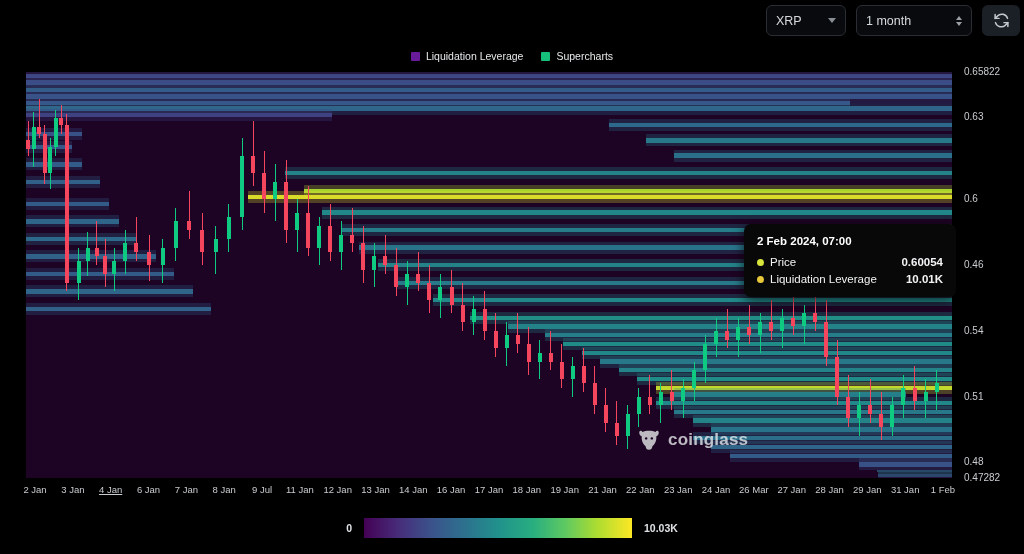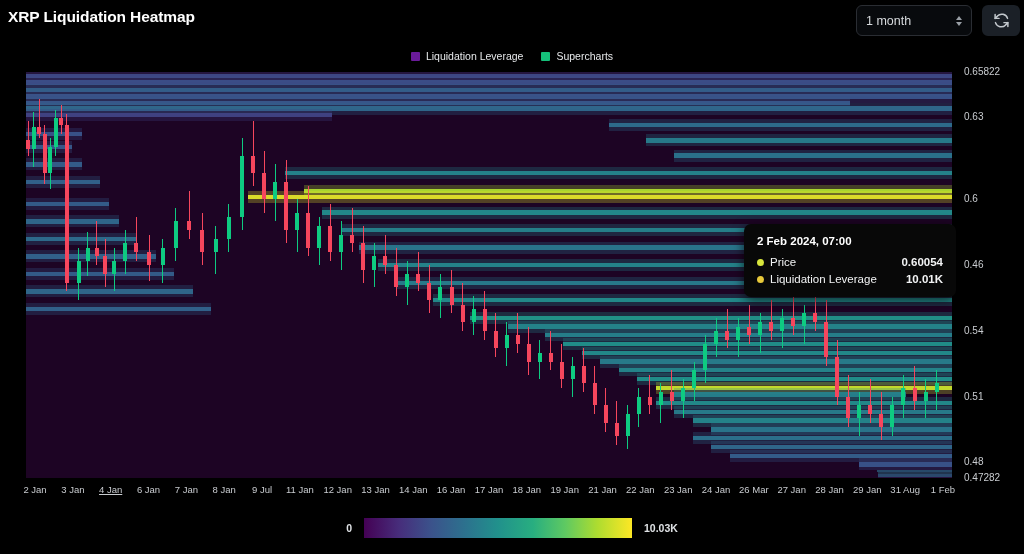--- a/index.html
+++ b/index.html
@@ -124,24 +124,27 @@
       #440154 0%, #472d7b 13%, #3b528b 25%, #2c728e 38%,
       #21918c 50%, #28ae80 63%, #5ec962 75%, #addc30 87%, #fde725 100%);
   }
 </style>
 </head>
 <body>
 
 <div id="app">
 
   <div class="header">
-    <div class="page-title">XRP Liquidation Heatmap</div>
 
     <div class="controls">
 
+      <div class="sel sel-asset">
+        <span class="lbl">XRP</span>
+        <span class="caret"></span>
+      </div>
 
       <div class="sel sel-period">
         <span class="lbl">1 month</span>
         <span class="stepper">
           <i class="up"></i>
             <i class="dn"></i>
         </span>
       </div>
 
       <button class="refresh-btn">
@@ -437,20 +440,30 @@
         <div class="candle-wick" style="left: 876.995px; width: 1px; top: 302.682px; height: 43.7972px; background: rgb(14, 203, 129);"></div>
         <div class="candle-body" style="left: 875.495px; width: 4px; top: 315.822px; height: 17.5189px; background: rgb(14, 203, 129);"></div>
         <div class="candle-wick" style="left: 888.019px; width: 1px; top: 293.923px; height: 43.7972px; background: rgb(246, 70, 93);"></div>
         <div class="candle-body" style="left: 886.519px; width: 4px; top: 315.822px; height: 13.1392px; background: rgb(246, 70, 93);"></div>
         <div class="candle-wick" style="left: 899.043px; width: 1px; top: 307.062px; height: 39.4175px; background: rgb(14, 203, 129);"></div>
         <div class="candle-body" style="left: 897.543px; width: 4px; top: 320.201px; height: 8.75944px; background: rgb(14, 203, 129);"></div>
         <div class="candle-wick" style="left: 910.067px; width: 1px; top: 298.303px; height: 39.4175px; background: rgb(14, 203, 129);"></div>
         <div class="candle-body" style="left: 908.567px; width: 4px; top: 311.442px; height: 8.75944px; background: rgb(14, 203, 129);"></div>
       </div>
 
+    <div class="watermark">
+      <svg width="26" height="26" viewBox="0 0 32 32">
+        <path d="M4 7 C4 4 7 4 8 6 C10 5 13 4.5 16 4.5 C19 4.5 22 5 24 6 C25 4 28 4 28 7
+                 C28 10 26 11 25 11.5 C25.5 16 24 21 20 24 C20 26 19 28 16 28
+                 C13 28 12 26 12 24 C8 21 6.5 16 7 11.5 C6 11 4 10 4 7 Z" fill="#e9ecee"></path>
+        <circle cx="12.5" cy="14" r="1.5" fill="#1d0424"></circle>
+        <circle cx="19.5" cy="14" r="1.5" fill="#1d0424"></circle>
+      </svg>
+      <span class="wm-text">coinglass</span>
+    </div>
   </div>
 
   <div class="tooltip">
     <div class="tt-time">2 Feb 2024, 07:00</div>
 
     <div class="tt-row">
       <span class="tt-dot" style="background: rgb(216, 230, 60);"></span>
       <span class="tt-name">Price</span>
       <span class="tt-val">0.60054</span>
     </div>
@@ -489,21 +502,21 @@
       <div class="x-tick" style="left: 526.833px;">18 Jan</div>
       <div class="x-tick" style="left: 564.667px;">19 Jan</div>
       <div class="x-tick" style="left: 602.5px;">21 Jan</div>
       <div class="x-tick" style="left: 640.333px;">22 Jan</div>
       <div class="x-tick" style="left: 678.167px;">23 Jan</div>
       <div class="x-tick" style="left: 716px;">24 Jan</div>
       <div class="x-tick" style="left: 753.833px;">26 Mar</div>
       <div class="x-tick" style="left: 791.667px;">27 Jan</div>
       <div class="x-tick" style="left: 829.5px;">28 Jan</div>
       <div class="x-tick" style="left: 867.333px;">29 Jan</div>
-      <div class="x-tick" style="left: 905.167px;">31 Aug</div>
+      <div class="x-tick" style="left: 905.167px;">31 Jan</div>
       <div class="x-tick" style="left: 943px;">1 Feb</div>
     </div>
 
   <div class="colorbar-wrap">
     <span class="cb-min">0</span>
     <div class="colorbar"></div>
     <span class="cb-max">10.03K</span>
   </div>
 
 </div>

